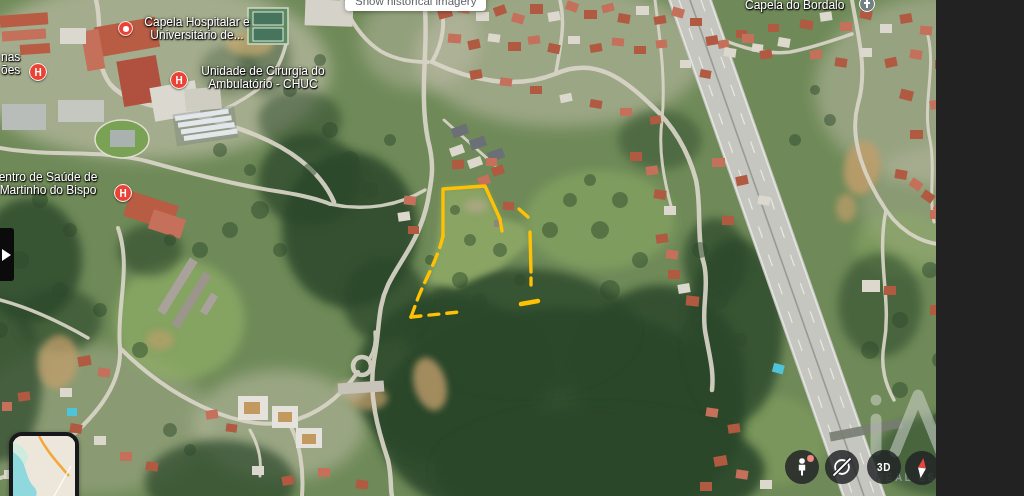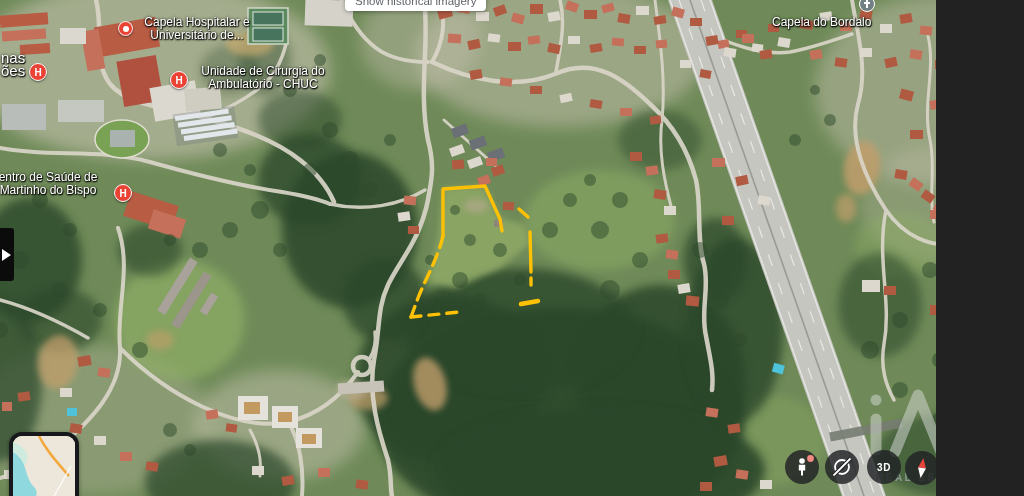--- a/index.html
+++ b/index.html
@@ -3,21 +3,21 @@
 <meta charset="utf-8">
 <style>
   html,body{margin:0;padding:0;background:#222;}
   .stage{position:relative;width:936px;height:496px;overflow:hidden;
          font-family:"Liberation Sans",sans-serif;background:#6f8a58;}
   .stage svg.map{position:absolute;left:0;top:0;}
   
   .poi{position:absolute;color:#fff;font-size:12px;line-height:13px;font-weight:500;
        text-align:center;white-space:nowrap;
        text-shadow:0 1px 2px rgba(0,0,0,.95),0 0 3px rgba(0,0,0,.85),1px 1px 1px rgba(0,0,0,.8);}
-  .poi.leftcut{text-align:center;font-size:15px;}
+  .poi.leftcut{text-align:center;font-size:12px;}
   .hmarker{position:absolute;width:18px;height:18px;border-radius:50%;background:#EA4335;
            border:1.5px solid #fff;box-sizing:border-box;display:flex;align-items:center;justify-content:center;
            color:#fff;font-weight:bold;font-size:10px;box-shadow:0 1px 2px rgba(0,0,0,.5);}
   .hmarker::after{content:"";position:absolute;left:50%;bottom:-3px;width:6px;height:6px;background:#EA4335;
            transform:translateX(-50%) rotate(45deg);z-index:-1;}
   .dotmarker{position:absolute;width:15px;height:15px;border-radius:50%;background:#EA4335;
            border:1px solid rgba(255,255,255,.85);box-sizing:border-box;display:flex;align-items:center;justify-content:center;
            box-shadow:0 1px 2px rgba(0,0,0,.5);}
   .dotmarker i{width:6px;height:6px;border-radius:50%;background:#fff;}
   .churchmarker{position:absolute;width:16px;height:16px;border-radius:50%;background:#708083;
@@ -431,21 +431,21 @@
     <div>Ambulatório - CHUC</div>
   </div>
   <div class="hmarker" style="left:170px;top:71px;">H</div>
 
   <div class="poi" style="left:-10px;top:171px;width:116px;">
     <div>entro de Saúde de</div>
     <div>Martinho do Bispo</div>
   </div>
   <div class="hmarker" style="left:114px;top:184px;">H</div>
 
-  <div class="poi" style="left:772px;top:-1px;margin-top:17px;">
+  <div class="poi" style="left:745px;top:-1px;">
     <div>Capela do Bordalo</div>
   </div>
   <div class="churchmarker" style="left:859px;top:-4px;"></div>
 
   <div class="playbox"></div>
 
   <div class="minimap">
     <svg width="62" height="70" viewBox="0 0 62 70">
       <rect width="62" height="70" fill="#ece7da"></rect>
       <path d="M0,6 C16,12 18,24 10,30 L0,34 Z" fill="#cfeadf"></path>

